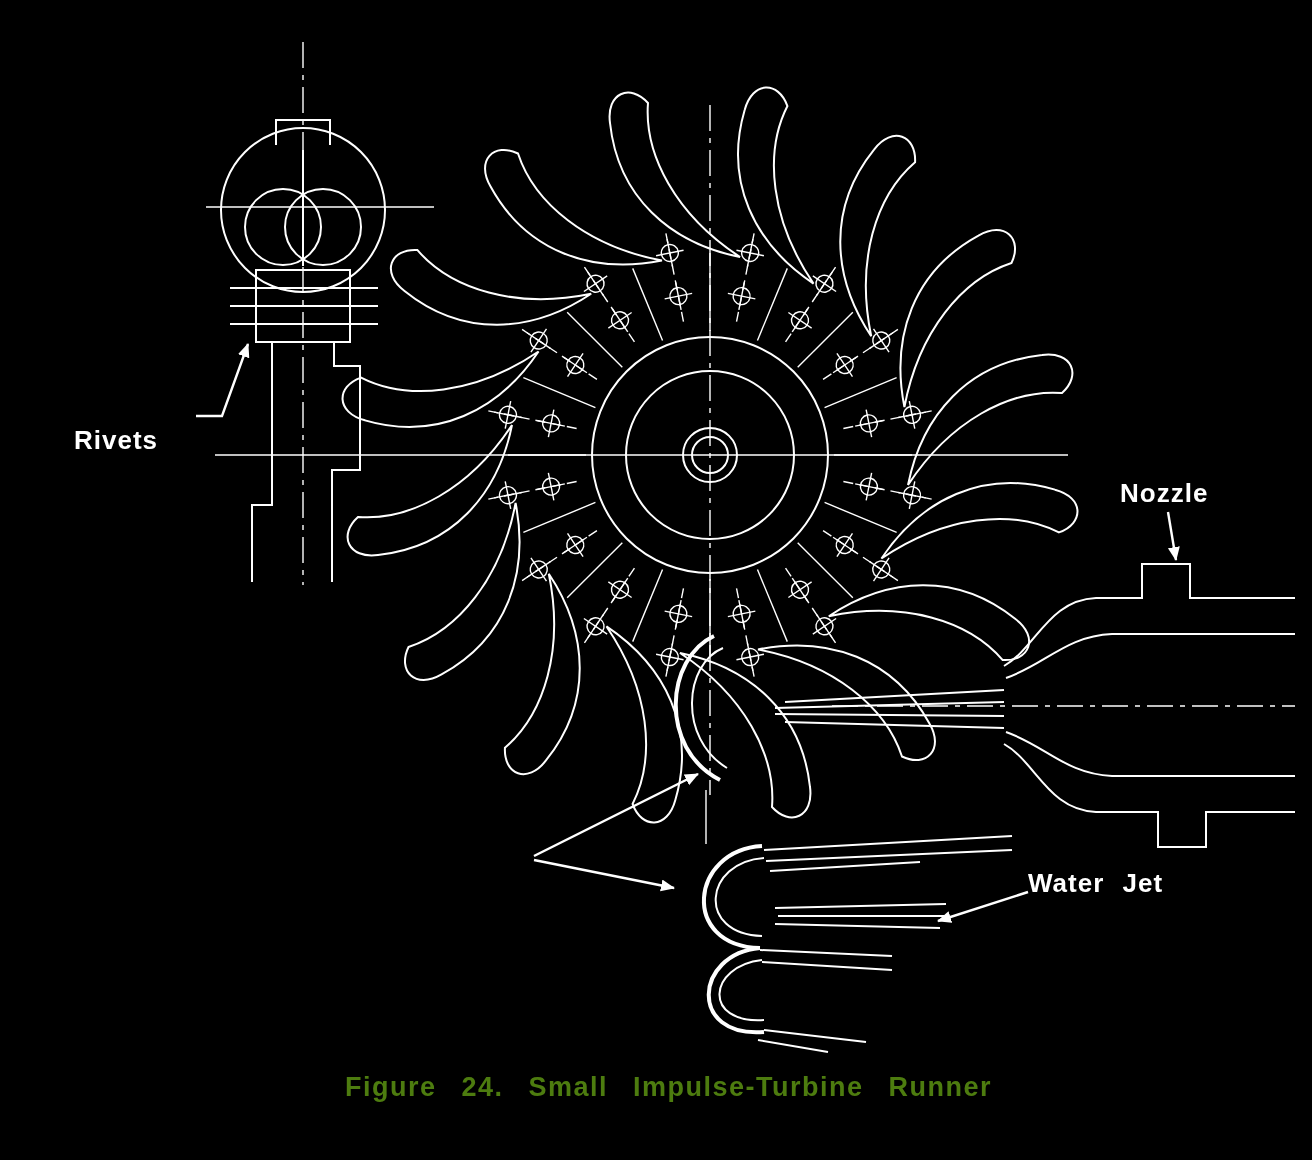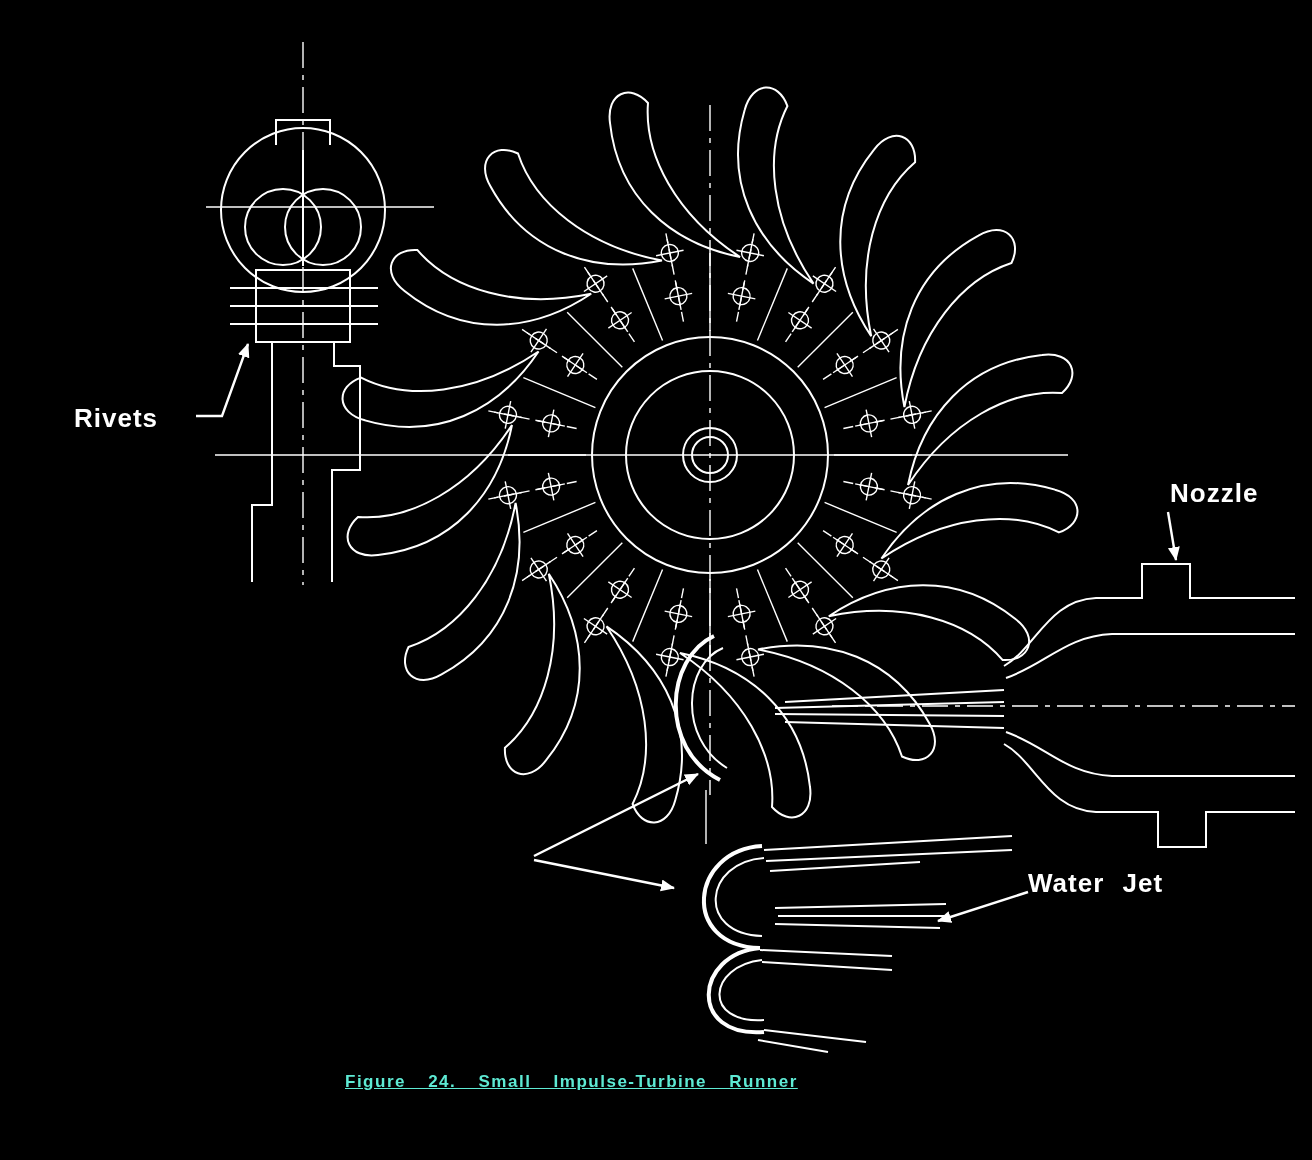--- a/index.html
+++ b/index.html
@@ -1,22 +1,22 @@
 <!DOCTYPE html>
 <html><head>
 <meta charset="utf-8">
 <style>
   html,body{margin:0;padding:0;background:#000;}
   #stage{position:relative;width:1312px;height:1160px;background:#000;overflow:hidden;
          font-family:"Liberation Sans",sans-serif;}
   svg{position:absolute;left:0;top:0;}
   .lbl{position:absolute;color:#fff;font-weight:700;font-size:26px;letter-spacing:1px;
        word-spacing:10px;white-space:nowrap;}
-  .caption{position:absolute;color:#5eead4;font-weight:700;font-size:17px;letter-spacing:1.5px;
-       word-spacing:16px;white-space:nowrap;text-decoration:underline;}
+  .caption{position:absolute;color:#4d7c0f;font-weight:700;font-size:27px;letter-spacing:1.5px;
+       word-spacing:16px;white-space:nowrap;}
   .stroke{stroke:#fff;fill:none;stroke-width:2;}
   .thin{stroke:#fff;fill:none;stroke-width:1.4;}
   .bold{stroke:#fff;fill:none;stroke-width:4;}
   .cl{stroke:#fff;fill:none;stroke-width:1.4;stroke-dasharray:26 7 5 7;}
   .dash{stroke:#fff;fill:none;stroke-width:1.4;stroke-dasharray:10 6;}
   .leader{stroke:#fff;fill:none;stroke-width:2.4;}
 </style>
 </head>
 <body>
 
@@ -171,22 +171,22 @@
   </g>
   <g>
     <line x1="534" y1="856" x2="698" y2="774" class="leader" marker-end="url(#arrow)"></line>
     <line x1="534" y1="860" x2="674" y2="888" class="leader" marker-end="url(#arrow)"></line>
   </g>
   <g>
     <line x1="1028" y1="892" x2="938" y2="921" class="leader" marker-end="url(#arrow)"></line>
   </g>
 </svg>
 
-<div class="lbl" style="left:74px;top:403px;">Rivets</div>
+<div class="lbl" style="left:74px;top:425px;">Rivets</div>
 
-<div class="lbl" style="left:1170px;top:478px;">Nozzle</div>
+<div class="lbl" style="left:1120px;top:478px;">Nozzle</div>
 
 
 <div class="lbl" style="left:1028px;top:868px;">Water  Jet</div>
 
 <div class="caption" style="left:345px;top:1072px;">Figure 24.  Small  Impulse-Turbine  Runner</div>
 
 </div>
 
 </body></html>

